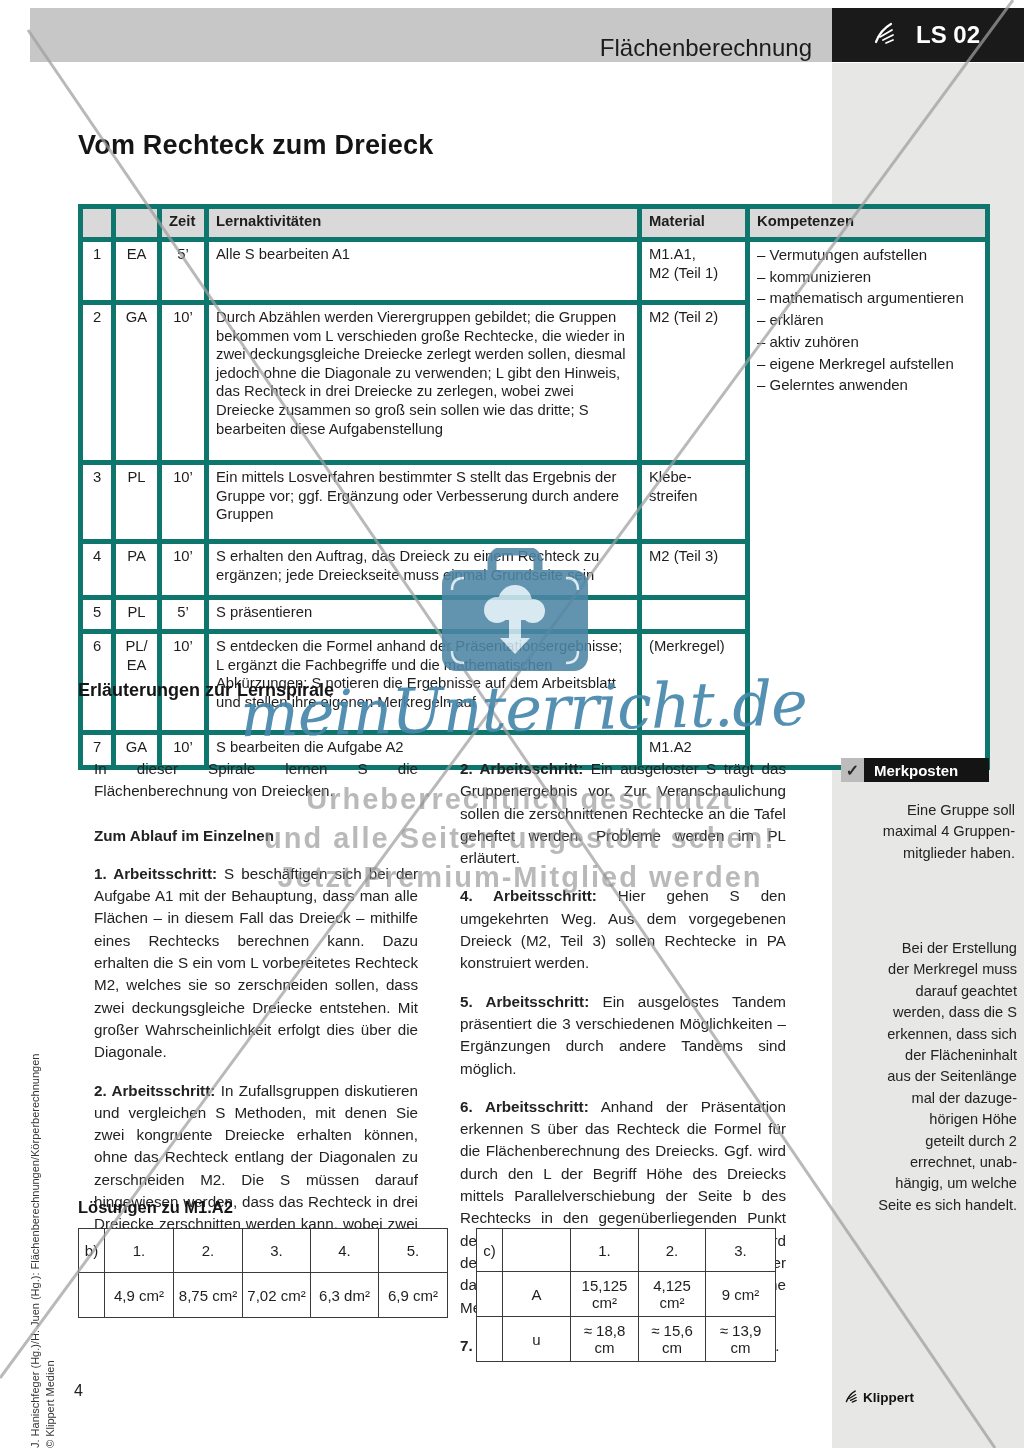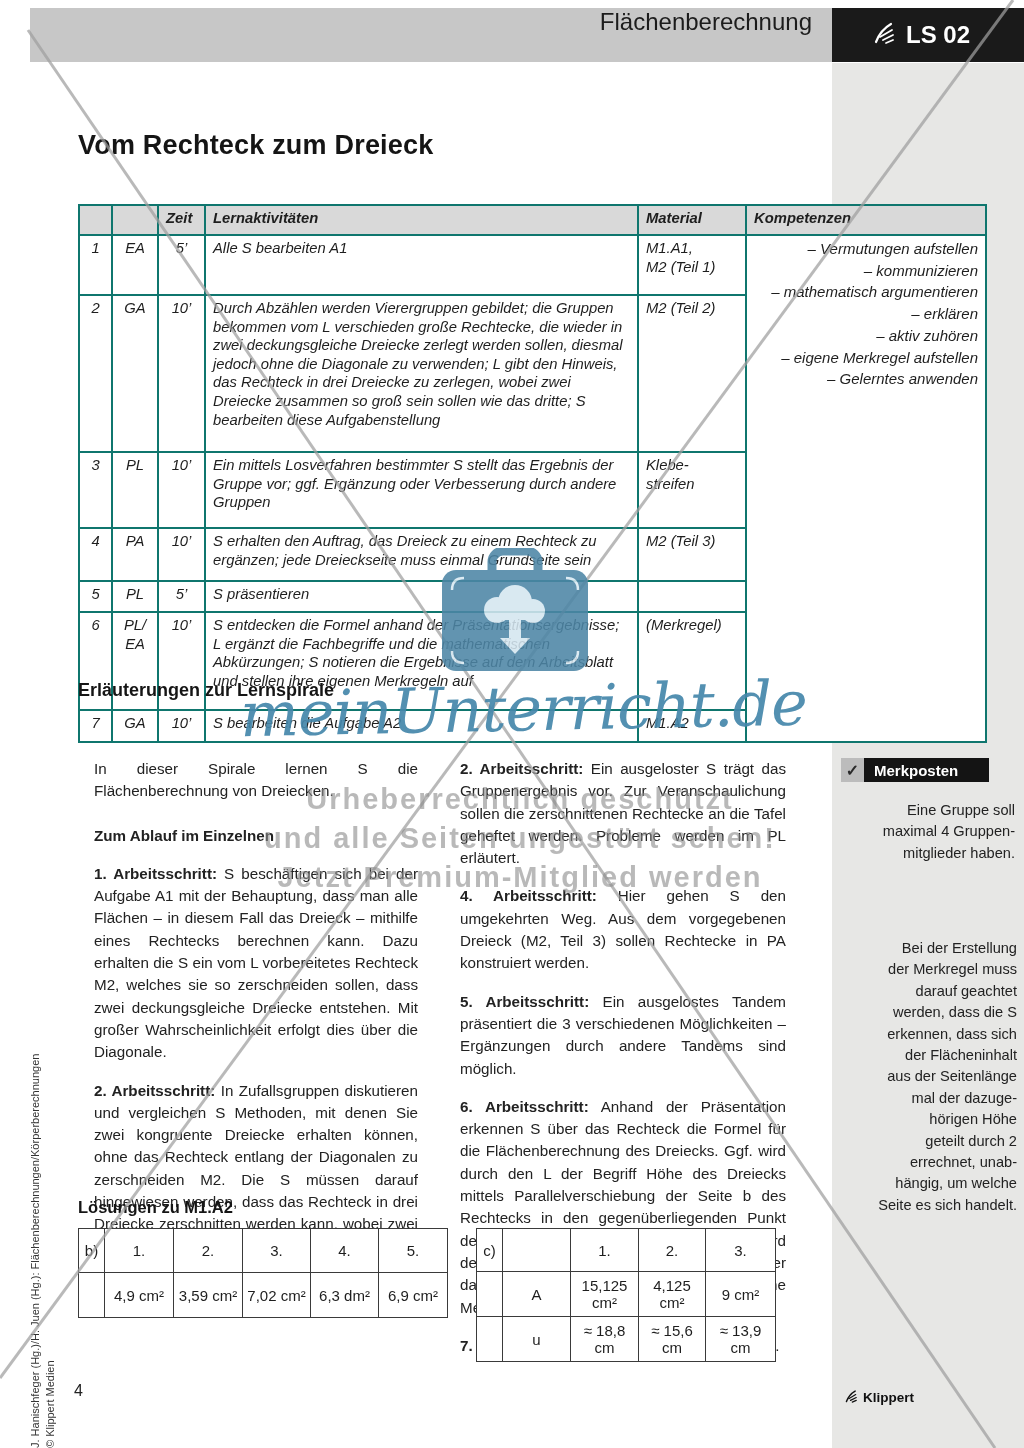--- a/index.html
+++ b/index.html
@@ -3,38 +3,38 @@
 <meta charset="utf-8">
 <style>
   html,body{margin:0;padding:0;background:#ffffff;}
   .page{position:relative;width:1024px;height:1448px;background:#fff;
         font-family:"Liberation Sans",sans-serif;color:#1e1e1e;overflow:hidden;}
   .abs{position:absolute;}
   .pre{white-space:pre-line;text-align:right;}
 
   
   .header-bar{left:30px;top:8px;width:802px;height:54px;background:#c7c7c7;
-              display:flex;align-items:flex-start;justify-content:flex-end;padding-right:20px;box-sizing:border-box;
+              display:flex;align-items:flex-end;justify-content:flex-end;padding-right:20px;box-sizing:border-box;
               font-size:24px;color:#1c1c1c;}
   .badge{left:832px;top:8px;width:192px;height:54px;background:#1a1a1a;color:#fff;
-         display:flex;align-items:center;gap:10px;padding-left:38px;box-sizing:border-box;
+         display:flex;align-items:center;gap:20px;padding-left:38px;box-sizing:border-box;
          font-size:24px;font-weight:bold;}
   .sidebar-bg{left:832px;top:63px;width:192px;height:1385px;background:#e7e7e5;}
 
   .doc-title{left:78px;top:130px;font-size:27px;font-weight:bold;color:#151515;letter-spacing:.2px;}
 
   
   .lesson-table{left:78px;top:204px;}
   table{border-collapse:collapse;table-layout:fixed;background:transparent;}
-  .lesson-table td,.lesson-table th{border:2px solid #0f766e;font-size:14.8px;line-height:18.6px;
-      padding:3px 7px;vertical-align:top;text-align:left;background:#fff;font-style:italic;}
+  .lesson-table td,.lesson-table th{border:5px solid #0f766e;font-size:14.8px;line-height:18.6px;
+      padding:3px 7px;vertical-align:top;text-align:left;background:#fff;}
   .lesson-table th{background:#d9d9d9;font-weight:bold;height:22px;}
   .lesson-table .c{text-align:center;}
   .komp-cell{vertical-align:top;background:#fff;}
-  .komp-item{margin-bottom:1.5px;font-size:15px;line-height:20.2px;text-align:right;}
+  .komp-item{margin-bottom:1.5px;font-size:15px;line-height:20.2px;}
 
   
   .expl-heading{left:78px;top:680px;font-size:18px;font-weight:bold;color:#151515;}
   .expl-cols{left:78px;top:742px;width:724px;display:flex;gap:10px;}
   .expl-col{font-size:15.2px;line-height:22.3px;text-align:justify;color:#222;}
   .expl-col.left{width:356px;}
   .expl-col.right{width:358px;}
   .expl-col p{margin:16px;}
   .expl-intro{margin-bottom:22px !important;}
   .expl-sub{font-weight:bold;}
@@ -238,21 +238,21 @@
         <td style="height:39px">b)</td>
         <td>1.</td>
         <td>2.</td>
         <td>3.</td>
         <td>4.</td>
         <td>5.</td>
       </tr>
       <tr>
         <td style="height:40px"></td>
         <td>4,9 cm²</td>
-        <td>3,59 cm²</td>
+        <td>8,75 cm²</td>
         <td>7,02 cm²</td>
         <td>6,3 dm²</td>
         <td>6,9 cm²</td>
       </tr>
     </tbody>
       </table>
   </div>
   <div class="abs sol-c">
     <table class="sol-table">
       <colgroup>

